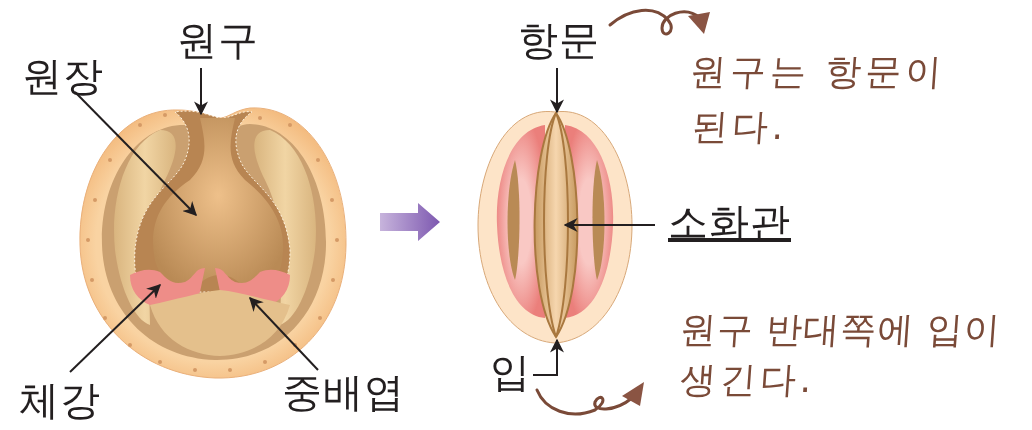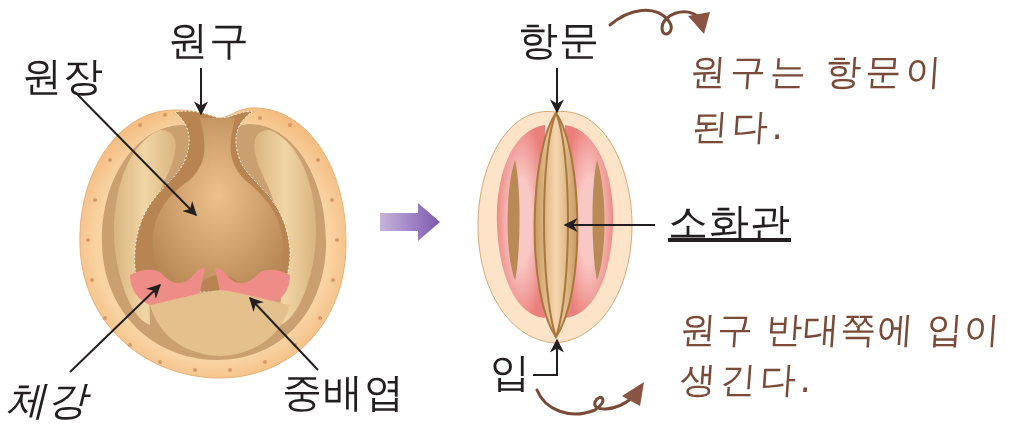--- a/index.html
+++ b/index.html
@@ -111,23 +111,23 @@
   <line x1="557" y1="68" x2="557" y2="112" stroke="#231f20" stroke-width="2" marker-end="url(#arrowBlack)"></line>
   <line x1="655" y1="225" x2="565" y2="225" stroke="#231f20" stroke-width="2" marker-end="url(#arrowBlack)"></line>
   <path d="M533,375 L557,375 L557,340" fill="none" stroke="#231f20" stroke-width="2" marker-end="url(#arrowBlack)"></path>
 
   <path d="M610,25 C630,8 655,5 668,20 C678,32 662,40 662,28 C662,15 685,5 700,18" fill="none" stroke="#7a4a38" stroke-width="3" stroke-linecap="round"></path>
   <path d="M688,16 L710,12 L704,34 Z" fill="#8a5443"></path>
   <path d="M537,390 C545,410 570,420 595,410 C610,400 600,392 595,402 C592,412 615,412 632,398" fill="none" stroke="#7a4a38" stroke-width="3" stroke-linecap="round"></path>
   <path d="M622,396 L644,382 L640,406 Z" fill="#8a5443"></path>
 </svg>
 
-<div class="label" style="left:168px; top:20px;">원구</div>
+<div class="label" style="left:177px; top:20px;">원구</div>
 <div class="label" style="left:22px; top:56px;">원장</div>
-<div class="label" style="left:6px; top:380px;font-style:italic;">체강</div>
+<div class="label" style="left:19px; top:380px;">체강</div>
 <div class="label" style="left:282px; top:372px;">중배엽</div>
 
 <div class="label" style="left:518px; top:20px;">항문</div>
 <div class="label" style="left:668px; top:202px;text-decoration:underline;">소화관</div>
 <div class="label" style="left:490px; top:352px;">입</div>
 
 <div class="note" style="left:690px; top:50px;">원구는 항문이</div>
 <div class="note" style="left:692px; top:105px;">된다.</div>
 <div class="note" style="left:680px; top:308px; letter-spacing:1px;">원구 반대쪽에 입이</div>
 <div class="note" style="left:680px; top:358px;">생긴다.</div>

